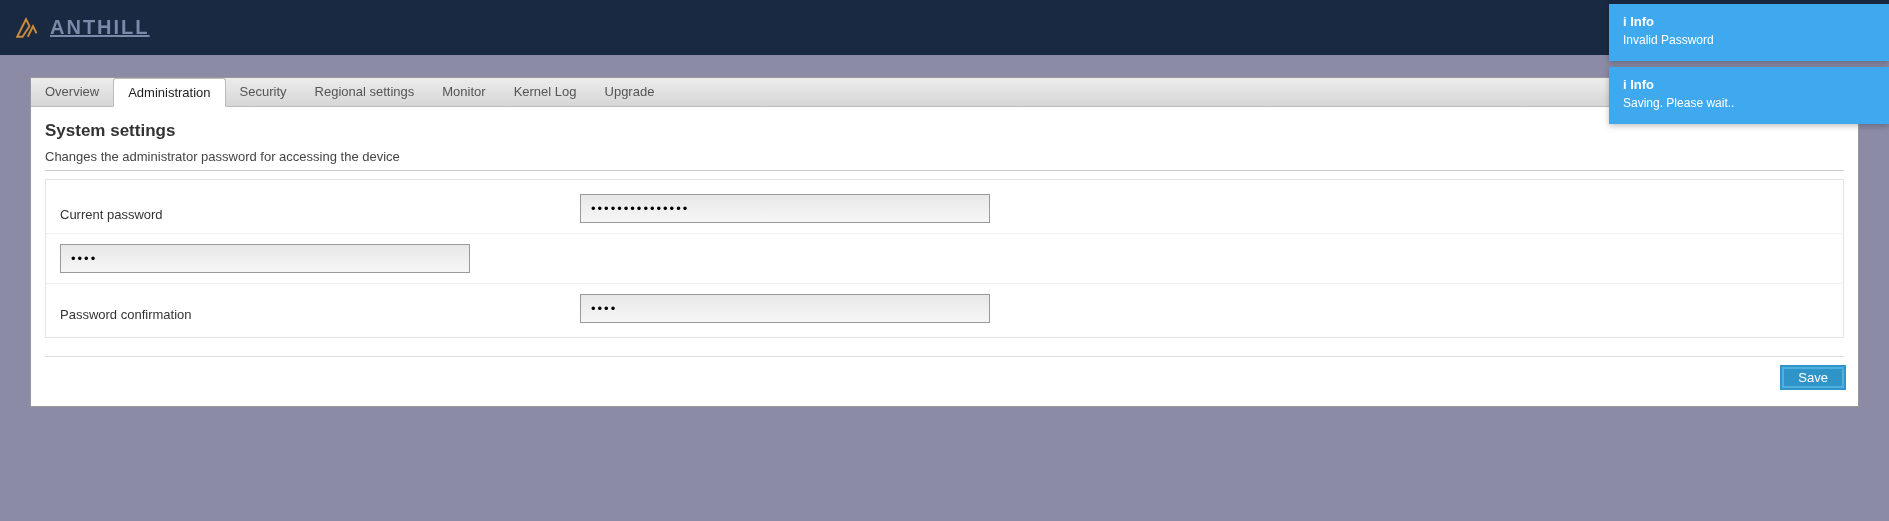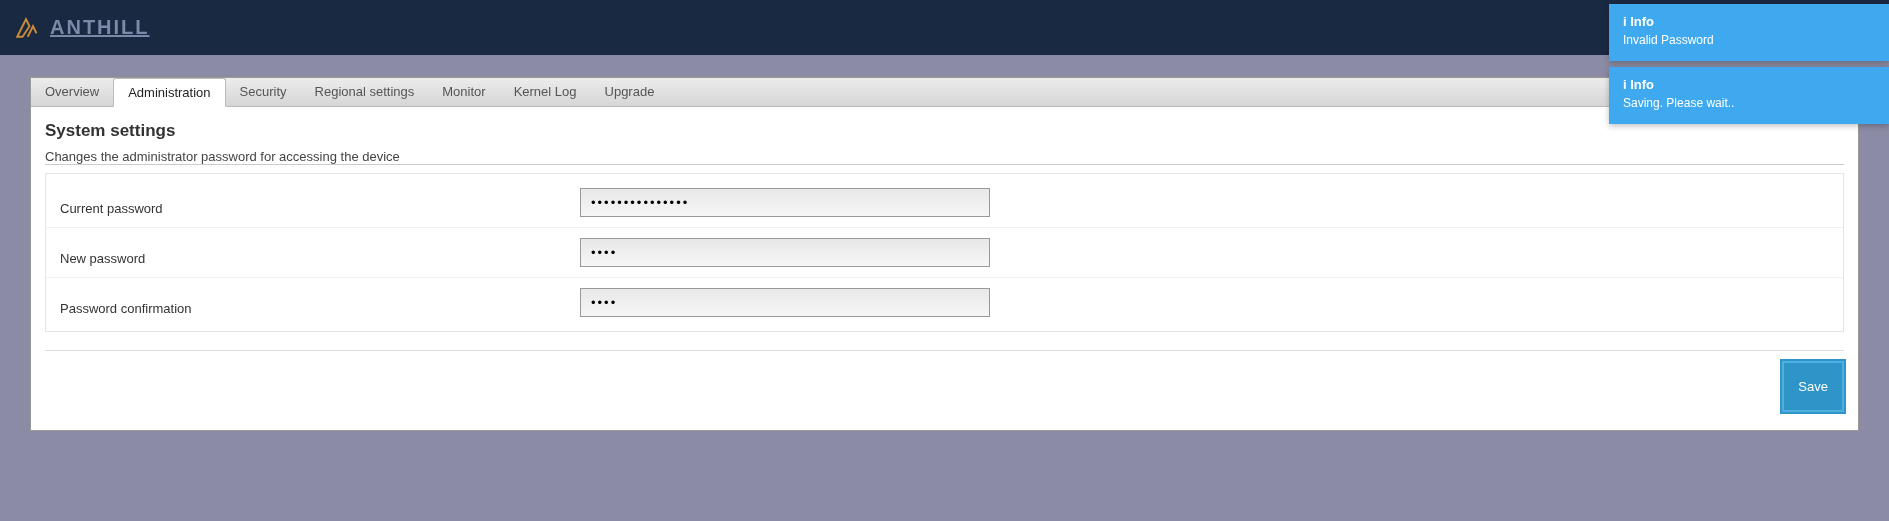--- a/index.html
+++ b/index.html
@@ -150,20 +150,21 @@
     }
     .section-title {
       font-size: 17px;
       font-weight: bold;
       color: #333;
       padding: 4px 0 8px 0;
     }
     .section-desc {
       font-size: 13px;
       color: #444;
+      padding-bottom: 6px;
       border-bottom: 1px solid #ccc;
       margin-bottom: 4px;
     }
     .form-box {
       border: 1px solid #e4e4e4;
       margin-top: 8px;
       padding: 4px 0;
       background: #fff;
     }
     .form-row {
@@ -194,21 +195,21 @@
     }
     .actions {
       display: flex;
       justify-content: flex-end;
     }
     .btn-save {
       background: #2f94c8;
       color: #fff;
       border: 2px solid #4db0e0;
       outline: 2px solid #2f94c8;
-      padding: 16px 14px;
+      padding: 1px 14px;
       font-size: 13px;
       cursor: pointer;
     }
   </style>
 </head>
 <body>
 
 <div class="topbar">
   <div class="logo-wrap">
     <span class="logo-icon">
@@ -255,21 +256,20 @@
     <div class="content">
       <div class="section-title">System settings</div>
       <div class="section-desc">Changes the administrator password for accessing the device</div>
 
       <div class="form-box">
         <div class="form-row">
           <div class="form-label">Current password</div>
           <input type="password" class="form-input" value="•••••••••••••••" style="">
         </div>
         <div class="form-row">
-          <div class="form-label">New password</div>
           <input type="password" class="form-input" value="••••" style="">
         </div>
         <div class="form-row">
           <div class="form-label">Password confirmation</div>
           <input type="password" class="form-input" value="••••" style="">
         </div>
       </div>
 
       <div class="divider"></div>
 

